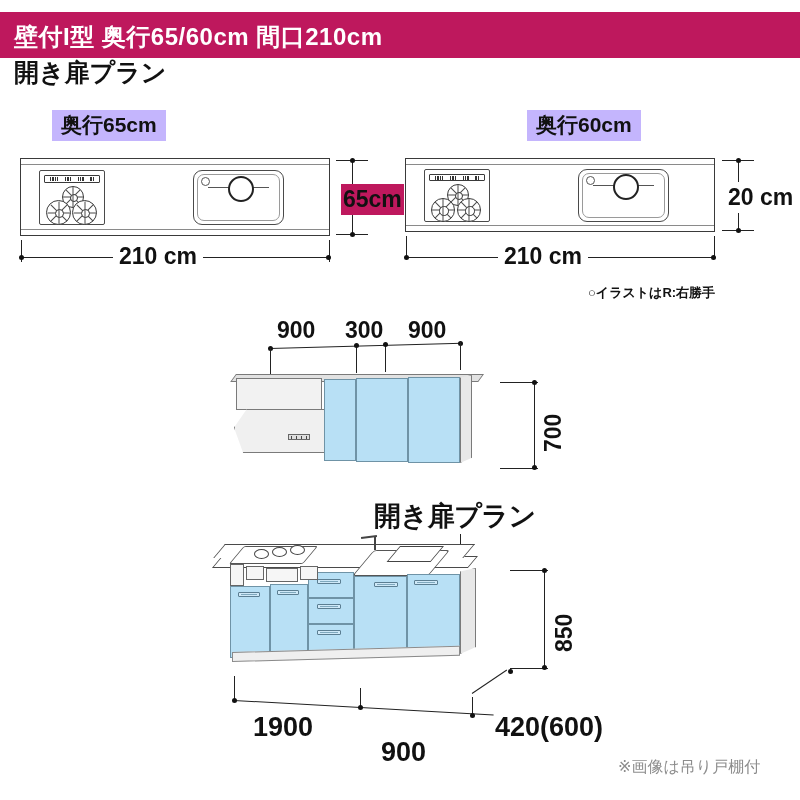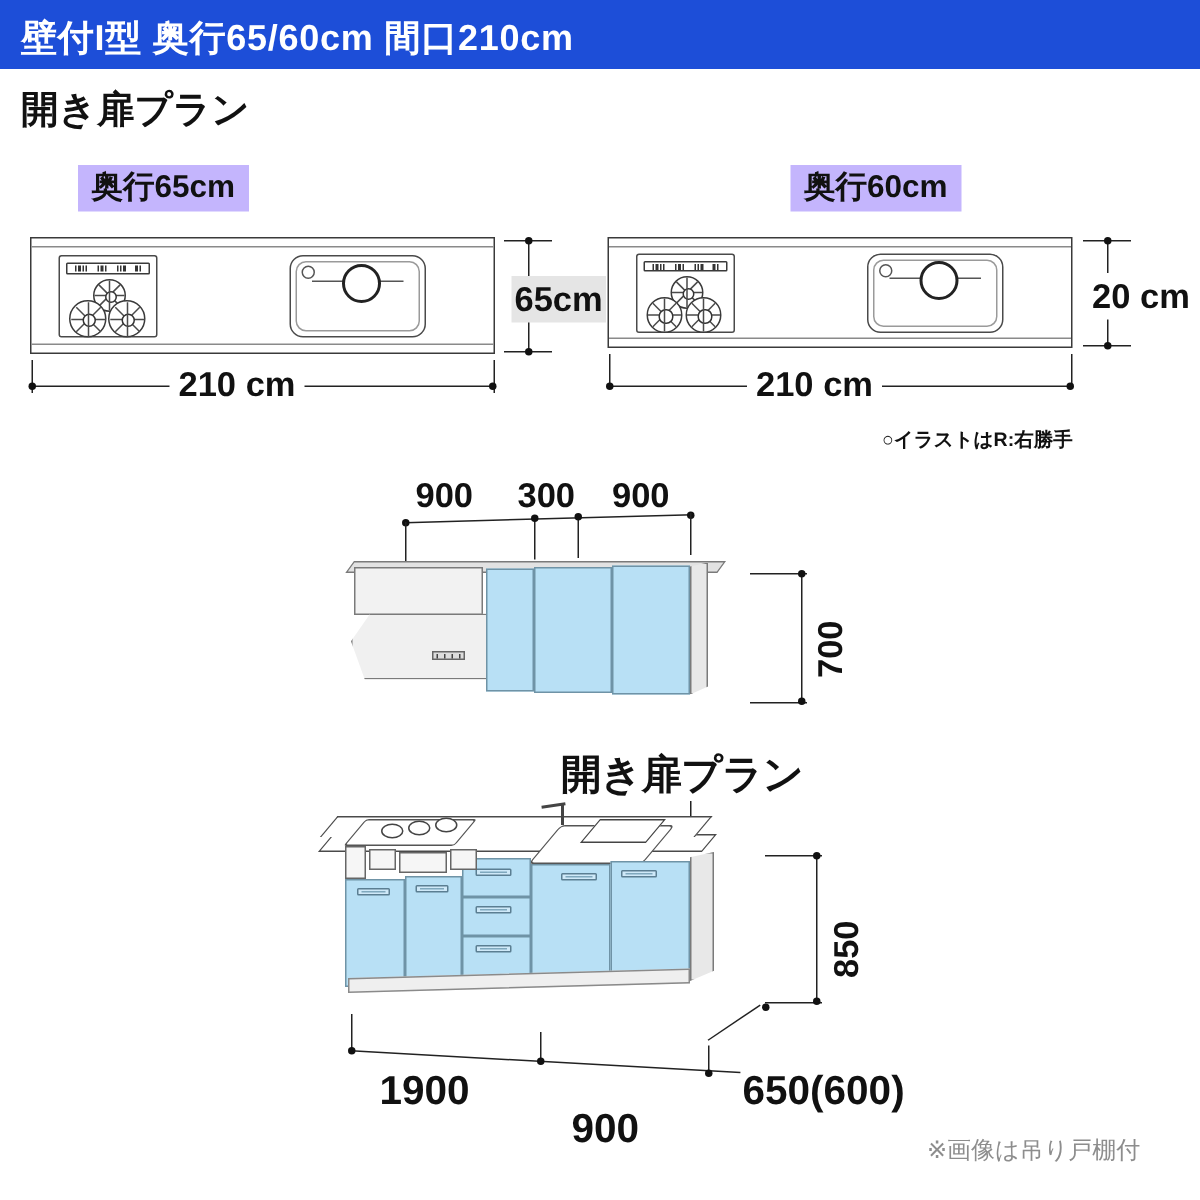--- a/index.html
+++ b/index.html
@@ -8,22 +8,22 @@
     background:#ffffff;
     font-family:"Liberation Sans","DejaVu Sans",sans-serif;
     color:#1a1a1a;
     position:relative;
     overflow:hidden;
   }
   .abs{position:absolute;}
 
   
   #header-bar{
-    left:0;top:0;width:800px;height:46px;
-    background:#1d4ed8;
+    left:0;top:12px;width:800px;height:46px;
+    background:#be185d;
   }
   #header-title{
     position:absolute;left:14px;top:9px;
     font-size:24px;font-weight:bold;color:#ffffff;
     letter-spacing:0.5px;white-space:nowrap;
   }
 
   #plan-title{
     left:14px;top:56px;
     font-size:25px;font-weight:bold;color:#111;
@@ -288,21 +288,21 @@
 <div class="abs dim-h-line" style="left:21px;top:257px;width:308px;"></div>
 <div class="abs dot" style="left:19px;top:255px;"></div>
 <div class="abs dot" style="left:326px;top:255px;"></div>
 <div class="abs dim-text" style="left:113px;top:243px;background:#fff;padding:0 6px;">210 cm</div>
 
 <div class="abs dim-h-line" style="left:336px;top:160px;width:32px;"></div>
 <div class="abs dim-h-line" style="left:336px;top:234px;width:32px;"></div>
 <div class="abs dim-v-line" style="left:352px;top:160px;height:74px;"></div>
 <div class="abs dot" style="left:350px;top:158px;"></div>
 <div class="abs dot" style="left:350px;top:232px;"></div>
-<div class="abs dim-text" style="left:341px;top:184px;background:#e5e5e5;padding:2px 2px;">65cm</div>
+<div class="abs dim-text" style="left:341px;top:184px;background:#be185d;padding:2px 2px;">65cm</div>
 
 <div class="abs topview" id="topview-60">
   <div class="counter-line"></div>
   <div class="counter-line-b"></div>
 
   <div class="cooktop" style="left:18px;top:10px;width:66px;height:53px;">
     <div class="ctl-panel">
       <div class="ctl-grp">
           <i class="ctl-dot"></i>
           <i class="ctl-dot"></i>
@@ -469,15 +469,15 @@
 <div class="abs dim-v-line" style="left:472px;top:697px;height:19px;"></div>
 <div class="abs dot" style="left:232px;top:698px;"></div>
 <div class="abs dot" style="left:358px;top:705px;"></div>
 <div class="abs dot" style="left:470px;top:713px;"></div>
 
 <div class="abs dim-text" style="left:253px;top:712px;font-size:27px;">1900</div>
 <div class="abs dim-text" style="left:381px;top:737px;font-size:27px;">900</div>
 
 <div class="abs dim-h-line" style="left:472px;top:693px;width:42px;transform:rotate(-34deg);transform-origin:left center;"></div>
 <div class="abs dot" style="left:508px;top:669px;"></div>
-<div class="abs dim-text" style="left:495px;top:712px;font-size:27px;">650(600)</div>
+<div class="abs dim-text" style="left:495px;top:712px;font-size:27px;">420(600)</div>
 
 <div class="abs" id="image-note">※画像は吊り戸棚付</div>
 
 </body></html>

